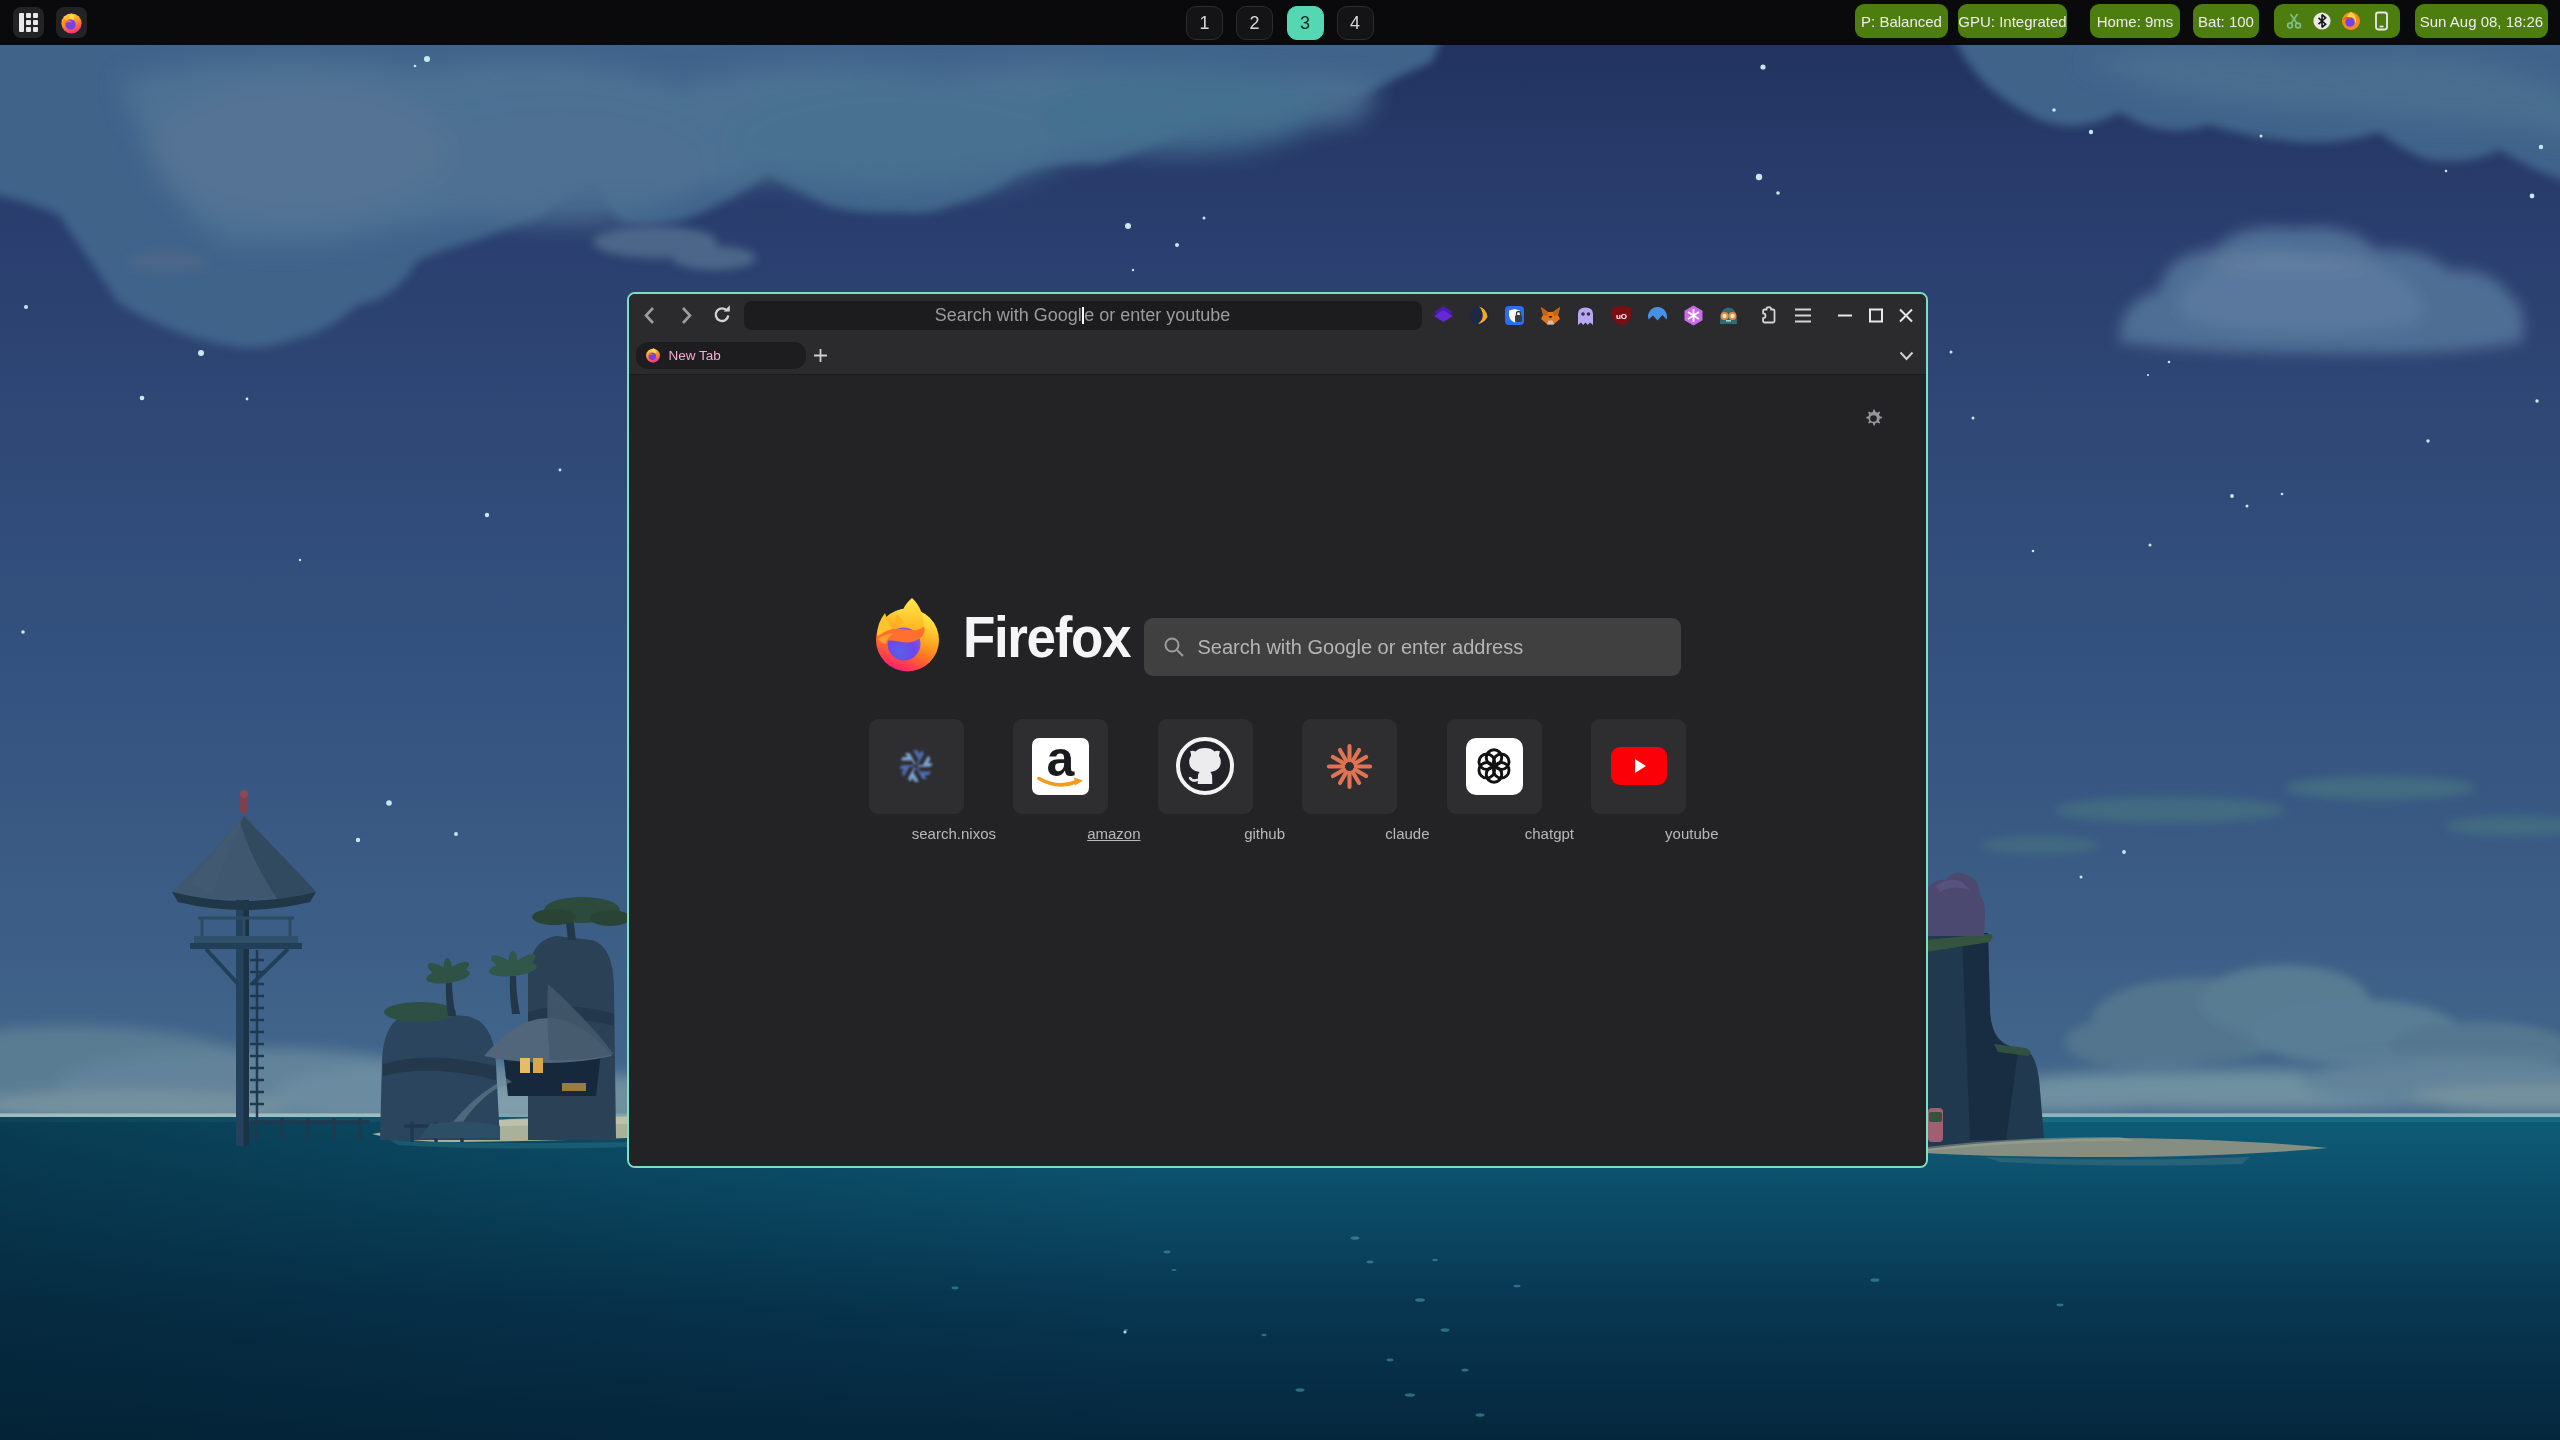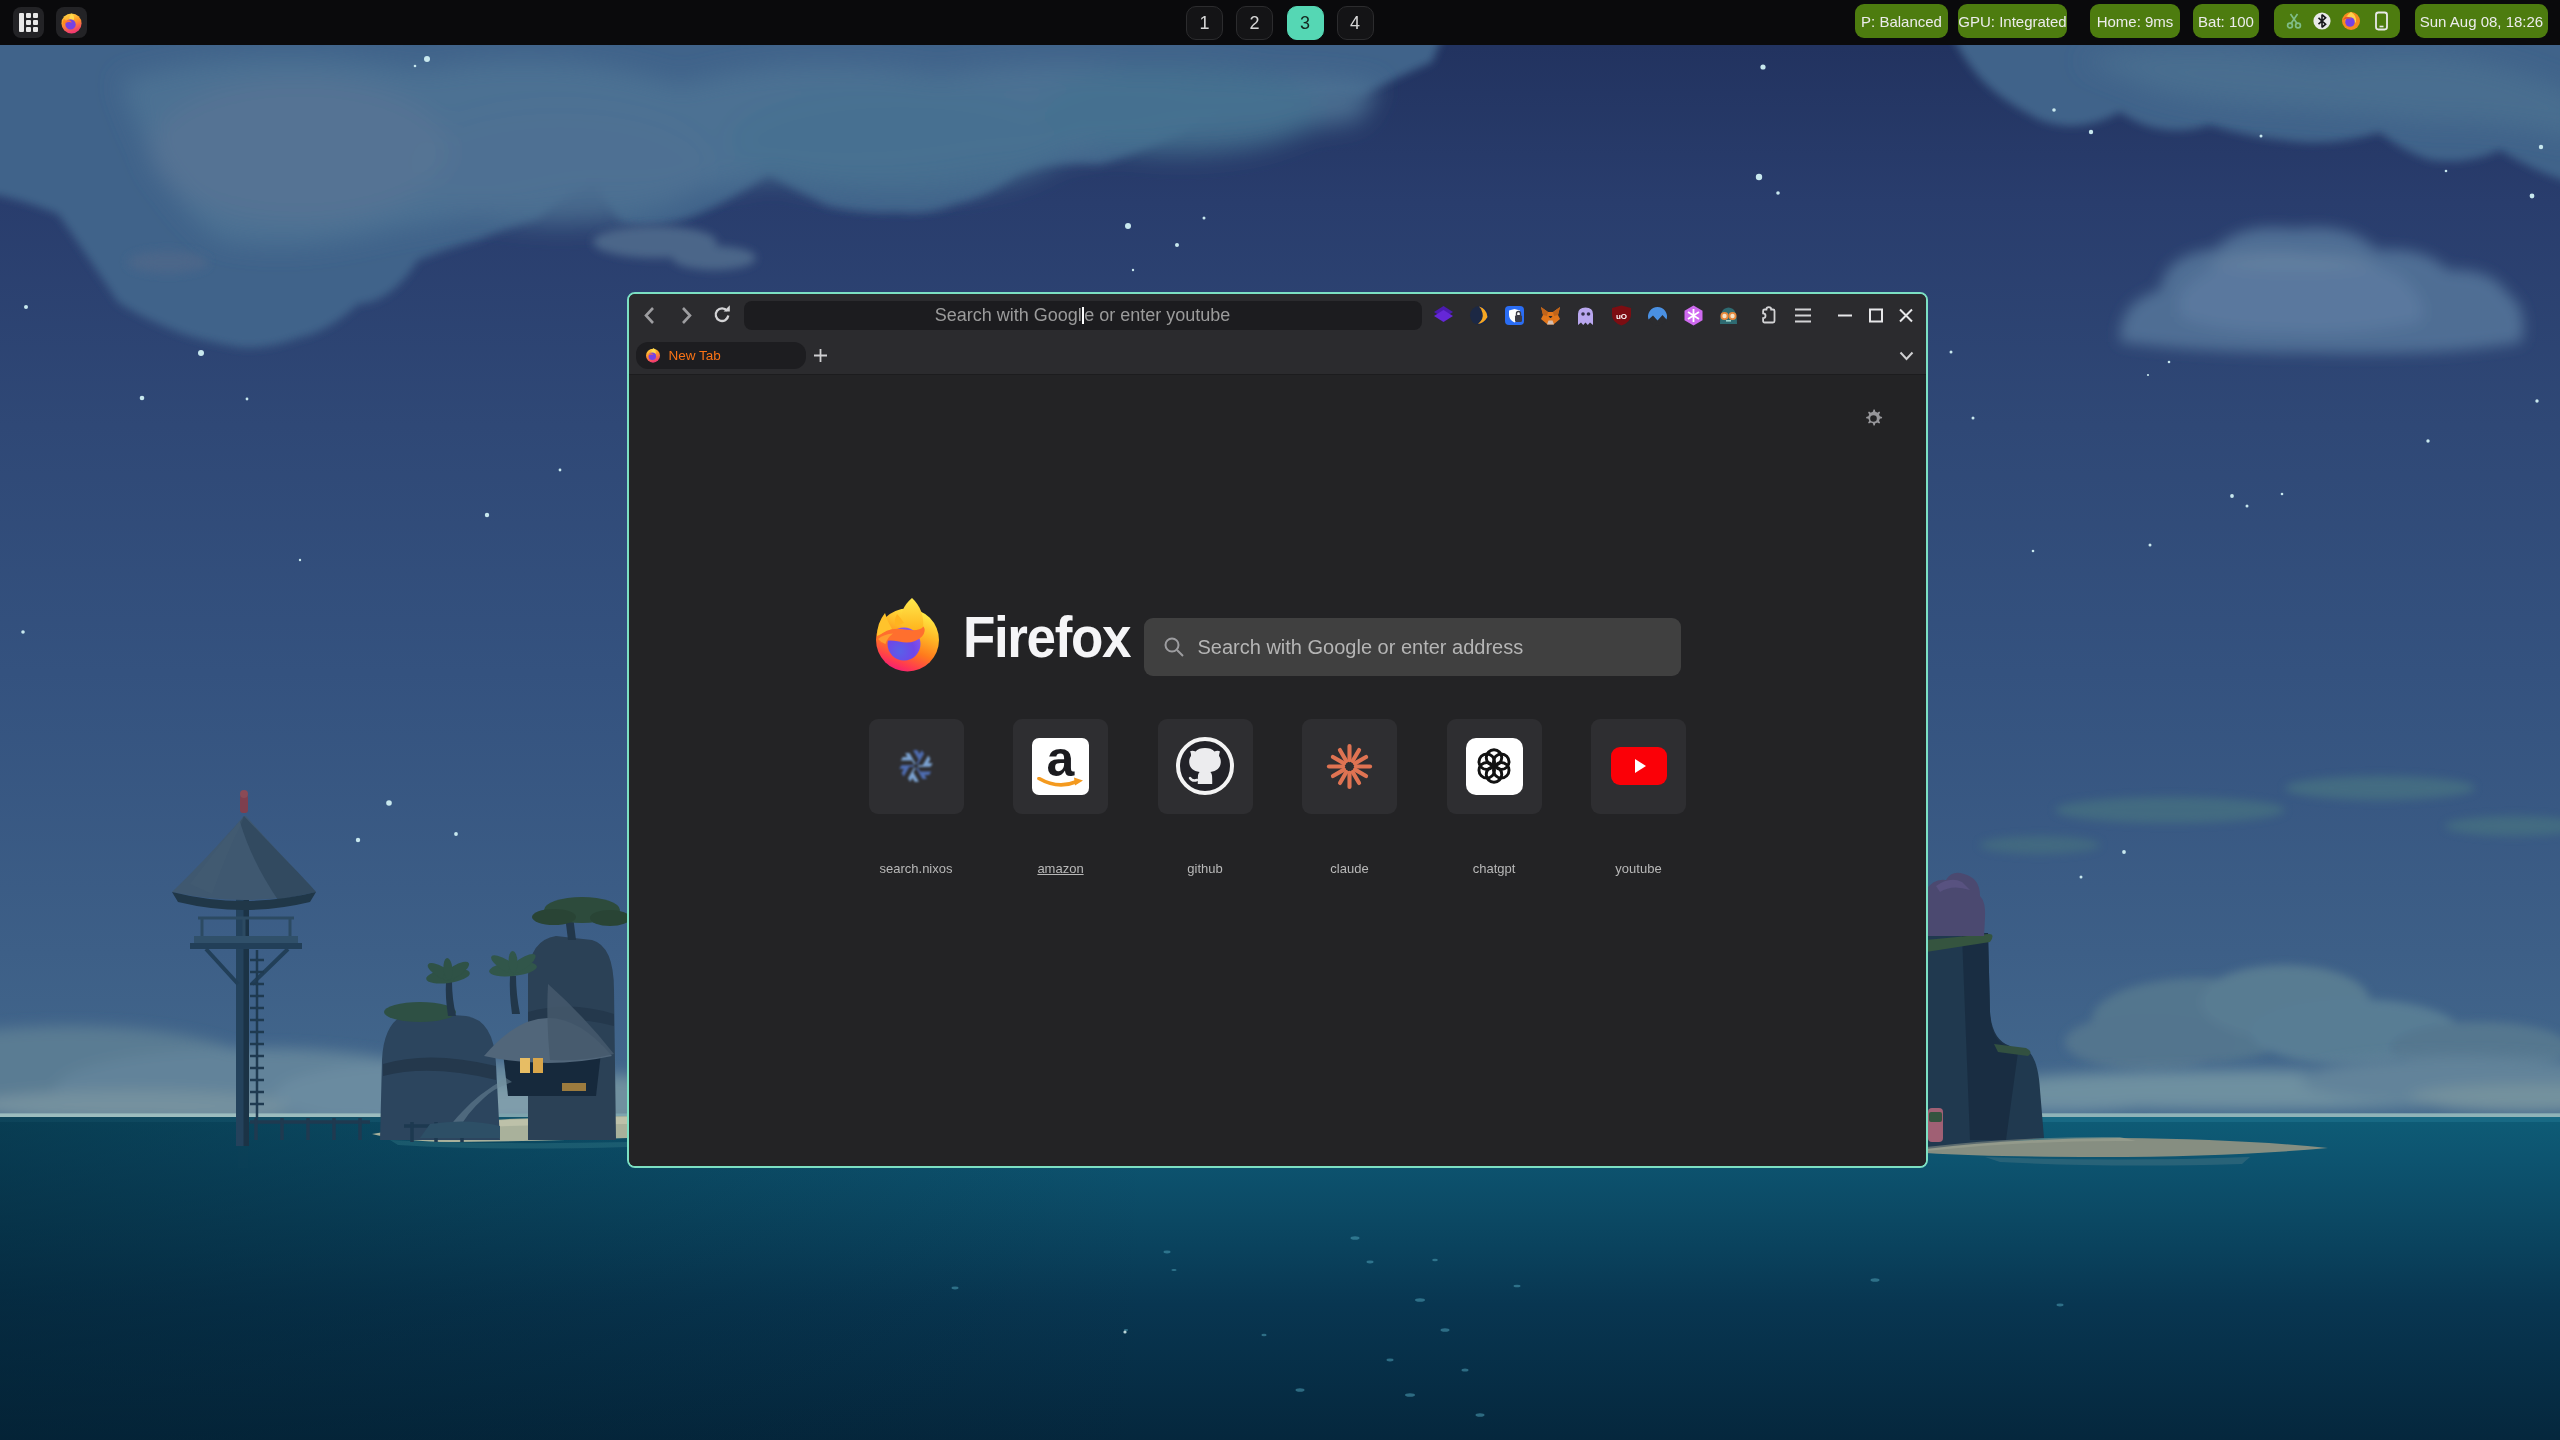--- a/index.html
+++ b/index.html
@@ -17,28 +17,28 @@
   
   #win{position:absolute;left:627px;top:292px;width:1301px;height:876px;box-sizing:border-box;
     border:2.5px solid #7ce0c3;border-radius:8px;background:#232325;overflow:hidden;z-index:40;}
   #toolbar{position:absolute;left:0;top:0;width:100%;height:43px;background:#2b2b2e;}
   #tabbar{position:absolute;left:0;top:43px;width:100%;height:37px;background:#2b2b2e;border-bottom:1px solid #1c1c1e;box-sizing:content-box;}
   #content{position:absolute;left:0;top:81px;width:100%;bottom:0;background:#232325;}
   #urlbar{position:absolute;left:114.5px;top:7px;width:678px;height:29px;border-radius:8px;background:#1c1c1f;
     color:#9b9b9b;font-size:18px;display:flex;align-items:center;justify-content:center;}
   .navic{position:absolute;top:0;height:43px;display:flex;align-items:center;justify-content:center;}
   #tab{position:absolute;left:6.5px;top:4.5px;width:170px;height:27px;border-radius:12px;background:#1d1d20;
-    display:flex;align-items:center;color:#f97316;font-size:13.5px;}
+    display:flex;align-items:center;color:#f9a8d4;font-size:13.5px;}
   .exticon{position:absolute;top:10px;width:23px;height:23px;}
   #fxword{position:absolute;left:334px;top:234px;color:#f5f5f7;font-size:57px;font-weight:bold;letter-spacing:-1.5px;line-height:1;transform:scaleX(0.93);transform-origin:left top;}
   #searchpill{position:absolute;left:514.5px;top:243px;width:537px;height:58px;border-radius:9px;background:#404040;
     display:flex;align-items:center;color:#b5b5b5;font-size:20px;}
   .tile{position:absolute;top:343.5px;width:95px;height:95px;border-radius:9px;background:#2e2e31;
     display:flex;align-items:center;justify-content:center;}
-  .tlabel{position:absolute;top:450px;width:160px;text-align:center;color:#b8b8b8;font-size:13px;margin-top:36px;}
+  .tlabel{position:absolute;top:450px;width:160px;text-align:right;color:#b8b8b8;font-size:15px;}
 </style>
 </head>
 <body>
 
 <svg id="wall" width="2560" height="1440" viewBox="0 0 2560 1440" preserveAspectRatio="none">
   <defs>
     <linearGradient id="sky" x1="0" y1="0" x2="0" y2="1">
       <stop offset="0" stop-color="#20305c"></stop>
       <stop offset="0.18" stop-color="#293d6d"></stop>
       <stop offset="0.38" stop-color="#2f4876"></stop>

